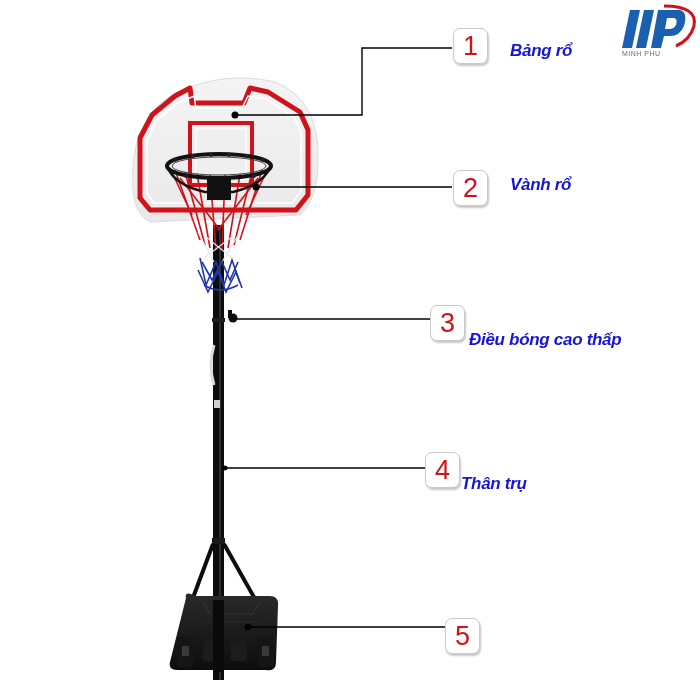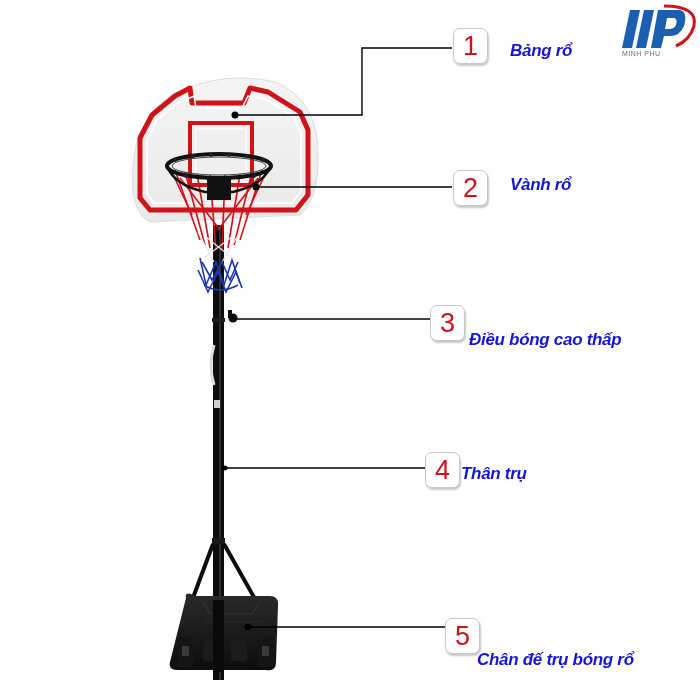--- a/index.html
+++ b/index.html
@@ -141,24 +141,23 @@
   <div class="num-box" style="left:453px; top:28px;">1</div>
   <div class="label" style="left:510px; top:31px;margin-top:10px;">Bảng rổ</div>
 
   <div class="num-box" style="left:453px; top:170px;">2</div>
   <div class="label" style="left:510px; top:175px;">Vành rổ</div>
 
   <div class="num-box" style="left:430px; top:305px;">3</div>
   <div class="label" style="left:469px; top:330px;">Điều bóng cao thấp</div>
 
   <div class="num-box" style="left:425px; top:452px;">4</div>
-  <div class="label" style="left:461px; top:464px;text-align:right;">Thân trụ</div>
+  <div class="label" style="left:461px; top:474px;text-align:right;">Thân trụ</div>
 
   <div class="num-box" style="left:445px; top:618px;">5</div>
-  <div class="label" style="left:477px; top:650px;">Chân đế trụ bóng rổ</div>
 
   <svg class="logo" viewBox="0 0 82 58">
     <path d="M46,2 Q80,2 76,22 Q72,36 58,42" fill="none" stroke="#d0121b" stroke-width="3"></path>
     <path d="M12,6 L22,6 L14,44 L4,44 Z" fill="#1b5fb0"></path>
     <path d="M26,6 L36,6 L28,44 L18,44 Z" fill="#1b5fb0"></path>
     <path d="M40,6 L62,6 Q70,8 66,22 Q62,32 52,32 L46,32 L43,44 L33,44 Z" fill="#1b5fb0"></path>
     <path d="M49,14 L56,14 Q60,15 58,21 Q56,25 51,25 L47,25 Z" fill="#ffffff"></path>
   </svg>
   <div class="logo-text">MINH PHU</div>
 

